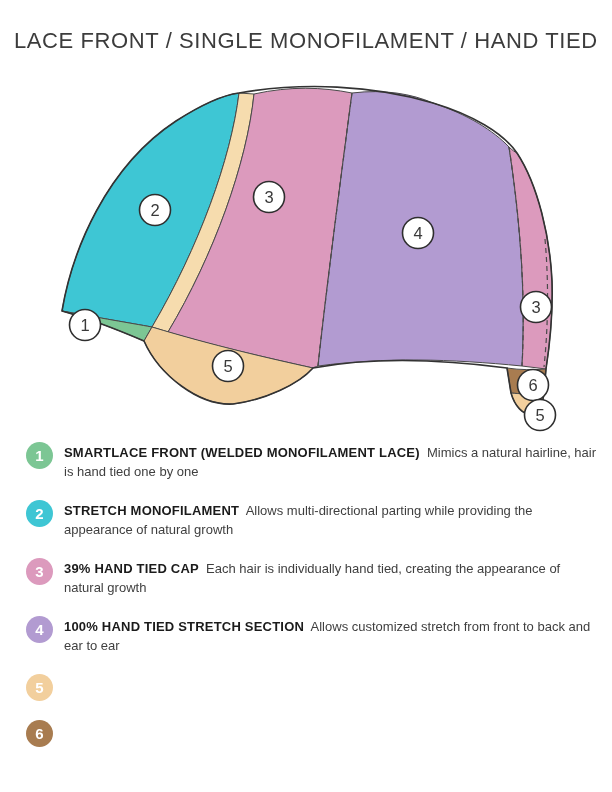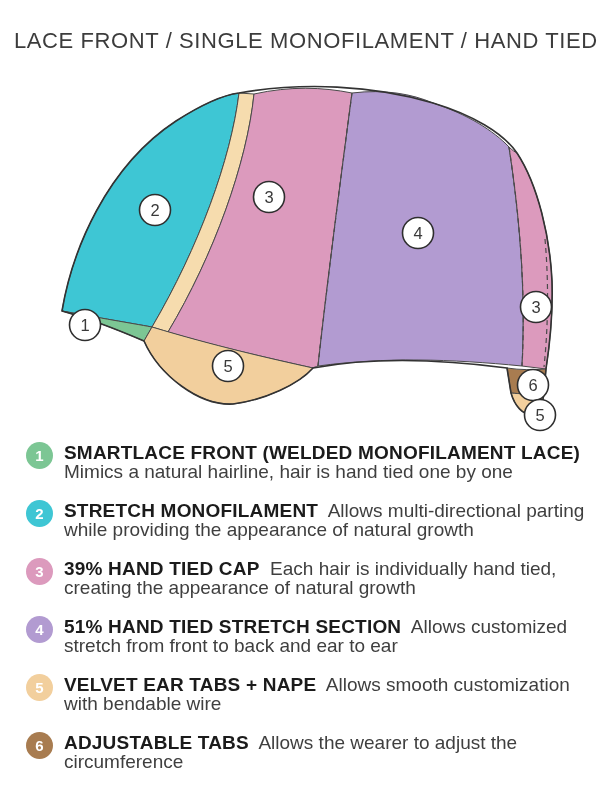--- a/index.html
+++ b/index.html
@@ -25,21 +25,21 @@
   .legend {
     position: absolute; top: 441px; left: 26px; width: 574px;
   }
   .legend-item { display: flex; gap: 11px; margin-bottom: 18px; align-items: flex-start; }
   .legend-badge {
     flex: 0 0 27px; width: 27px; height: 27px; border-radius: 50%;
     color: #ffffff; font-weight: bold; font-size: 15px;
     display: flex; align-items: center; justify-content: center;
     margin-top: 1px;
   }
-  .legend-text { font-size: 19px; line-height: 19px; color: #3f3f3f; padding-top: 2px; }
+  .legend-text { font-size: 13px; line-height: 19px; color: #3f3f3f; padding-top: 2px; }
   .legend-text b { color: #1b1b1b; letter-spacing: 0.2px; }
 </style>
 </head>
 <body>
 
 <div class="page">
 
   <h1 class="title">LACE FRONT / SINGLE MONOFILAMENT / HAND TIED</h1>
 
   <div class="diagram">
@@ -108,27 +108,25 @@
       <p class="legend-text"><b>STRETCH MONOFILAMENT</b>&nbsp; <span>Allows multi-directional parting while providing the appearance of natural growth</span></p>
     </div>
 
     <div class="legend-item">
       <div class="legend-badge" style="background-color: rgb(220, 154, 189);">3</div>
       <p class="legend-text"><b>39% HAND TIED CAP</b>&nbsp; <span>Each hair is individually hand tied, creating the appearance of natural growth</span></p>
     </div>
 
     <div class="legend-item">
       <div class="legend-badge" style="background-color: rgb(178, 155, 209);">4</div>
-      <p class="legend-text"><b>51% HAND TIED STRETCH SECTION</b>&nbsp; <span>Allows customized stretch from front to back and ear to ear</span></p>
+      <p class="legend-text"><b>100% HAND TIED STRETCH SECTION</b>&nbsp; <span>Allows customized stretch from front to back and ear to ear</span></p>
     </div>
 
     <div class="legend-item">
       <div class="legend-badge" style="background-color: rgb(242, 207, 157);">5</div>
-      <p class="legend-text"><b>VELVET EAR TABS + NAPE</b>&nbsp; <span>Allows smooth customization with bendable wire</span></p>
     </div>
 
     <div class="legend-item">
       <div class="legend-badge" style="background-color: rgb(168, 124, 80);">6</div>
-      <p class="legend-text"><b>ADJUSTABLE TABS</b>&nbsp; <span>Allows the wearer to adjust the circumference</span></p>
     </div>
 
   </div>
 </div>
 
 </body></html>

